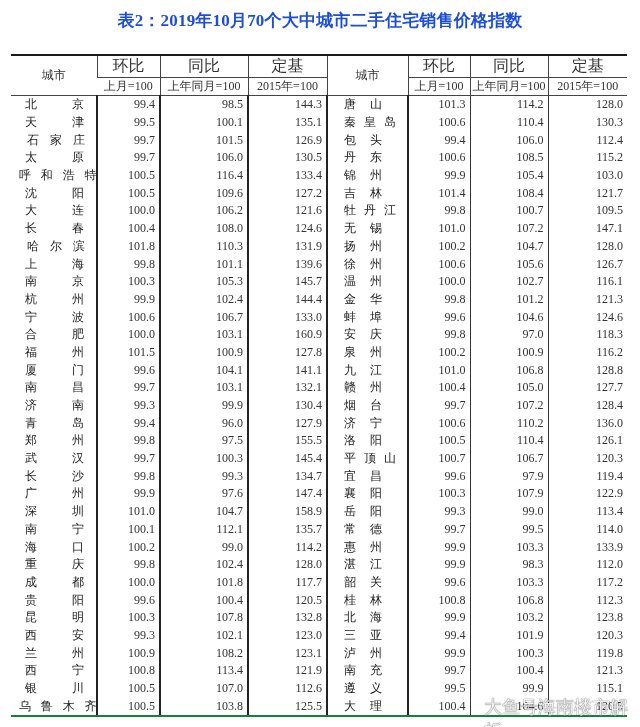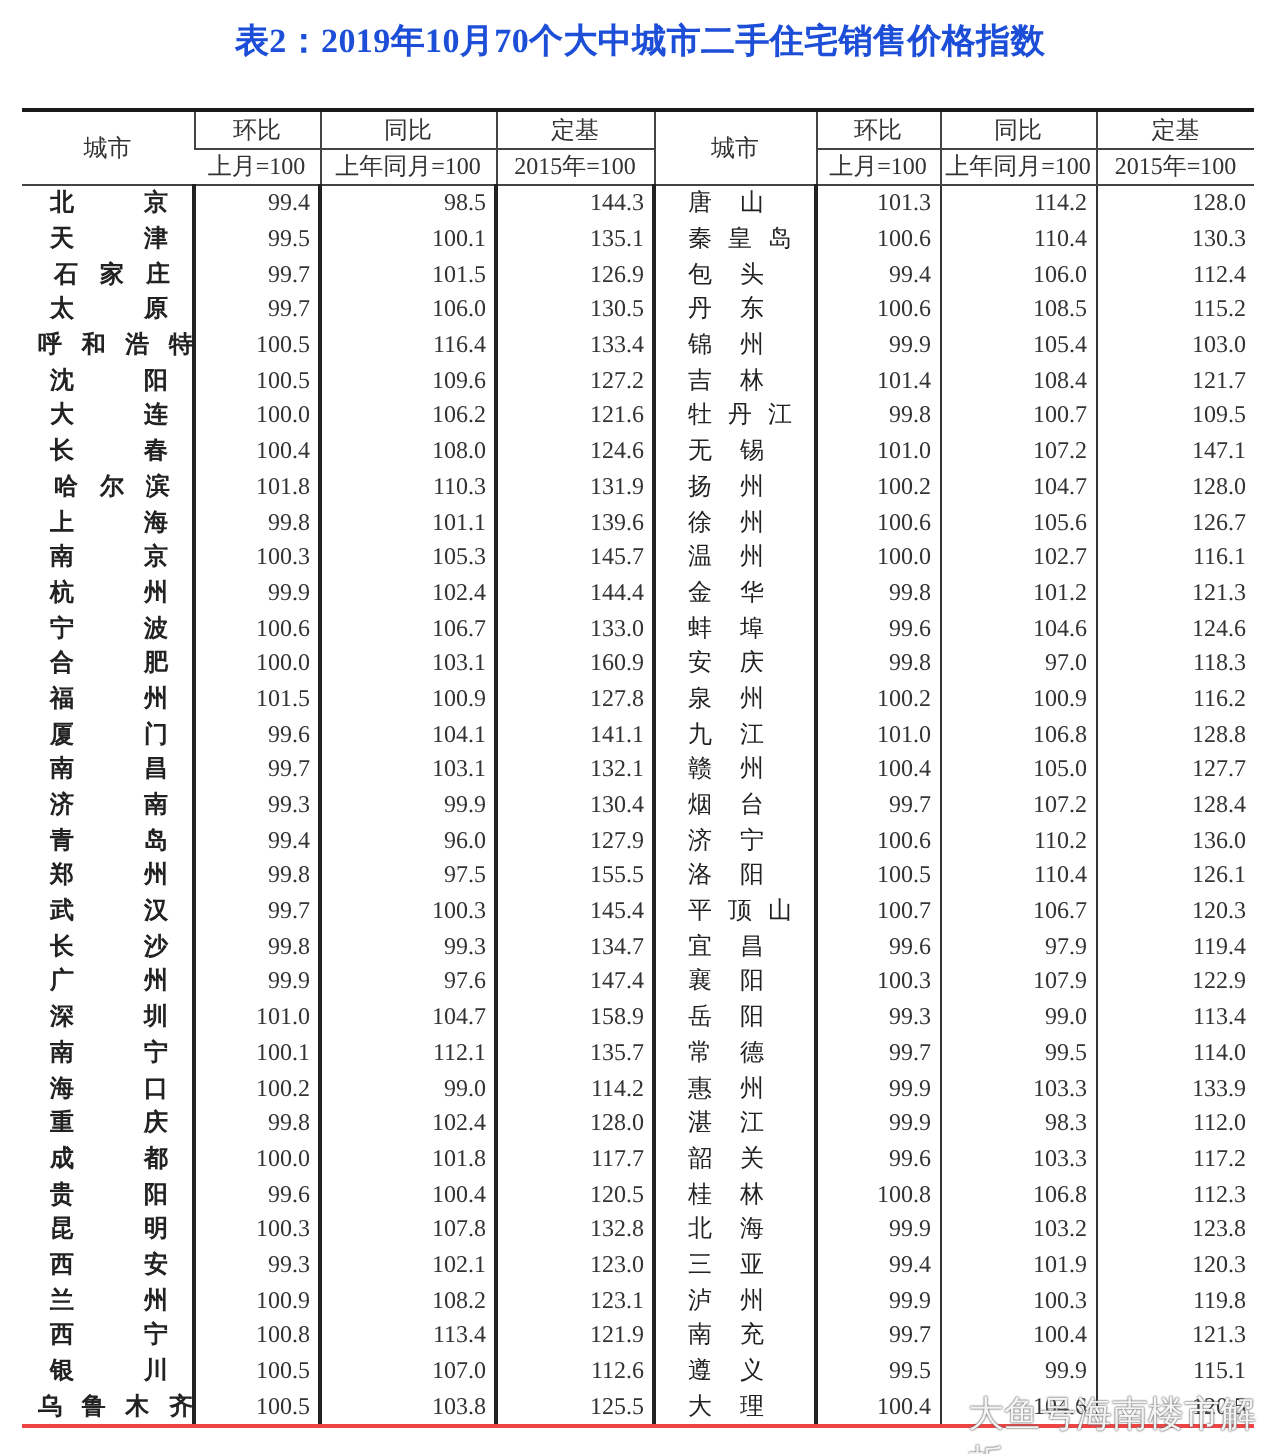--- a/index.html
+++ b/index.html
@@ -11,36 +11,36 @@
                border-collapse: collapse; table-layout: fixed; }
   table.grid col.c-city { width: 86px; }
   table.grid col.c-hb { width: 63px; }
   table.grid col.c-tb { width: 88px; }
   table.grid col.c-dj { width: 79px; }
   table.grid col.c-city2 { width: 81px; }
   table.grid col.c-hb2 { width: 62px; }
   table.grid col.c-tb2 { width: 78px; }
   table.grid col.c-dj2 { width: 79px; }
   thead tr.h1 th { border-top: 2px solid #1a1a1a; height: 18px; }
-  thead th { font-weight: normal; font-size: 12px; color: #333; text-align: center;
+  thead th { font-weight: normal; font-size: 16px; color: #333; text-align: center;
              padding: 0; border-left: 1px solid #444; border-bottom: 1px solid #444;
              font-family: "DejaVu Sans", sans-serif; }
   thead th:first-child { border-left: none; }
   thead tr.h2 th { height: 17px; font-family: "Liberation Serif", serif; font-size: 12px; }
   thead th.city-h { vertical-align: middle; font-size: 12px; }
   tbody td { height: 17.7px; padding: 0 4px 0 0; font-size: 12px; line-height: 17px;
              text-align: right; border-left: 1px solid #333; color: #333; white-space: nowrap; }
   tbody td.city { text-align: justify; text-align-last: justify; padding: 0 12px 0 14px;
                   font-family: "DejaVu Sans", sans-serif; font-size: 12px; color: #222; }
   tbody td.city.c2 { padding: 0 25px 0 16px; }
   tbody td.city.n3 { padding: 0 10px 0 16px; letter-spacing: 1px; }
   tbody td.city.n4 { padding: 0 0 0 8px; letter-spacing: -0.5px; }
-  tbody td:first-child { border-left: none; font-weight: bold; }
+  tbody td:first-child { border-left: none; }
   tbody td.thick { border-left: 2px solid #222; }
-  tbody tr:last-child td { border-bottom: 2px solid #ef4444; margin-top: 48px; }
+  tbody tr:last-child td { border-bottom: 2px solid #15803d; margin-top: 48px; }
   .watermark { position: absolute; left: 484px; top: 695px; font-size: 18px;
                color: rgba(255,255,255,0.92); font-family: "DejaVu Sans", sans-serif;
                text-shadow: 0 0 1px #666, 0 0 1px #666; letter-spacing: 0px; }
 </style>
 </head>
 <body>
 
 <div class="title">表2：2019年10月70个大中城市二手住宅销售价格指数</div>
 
 <table class="grid">

